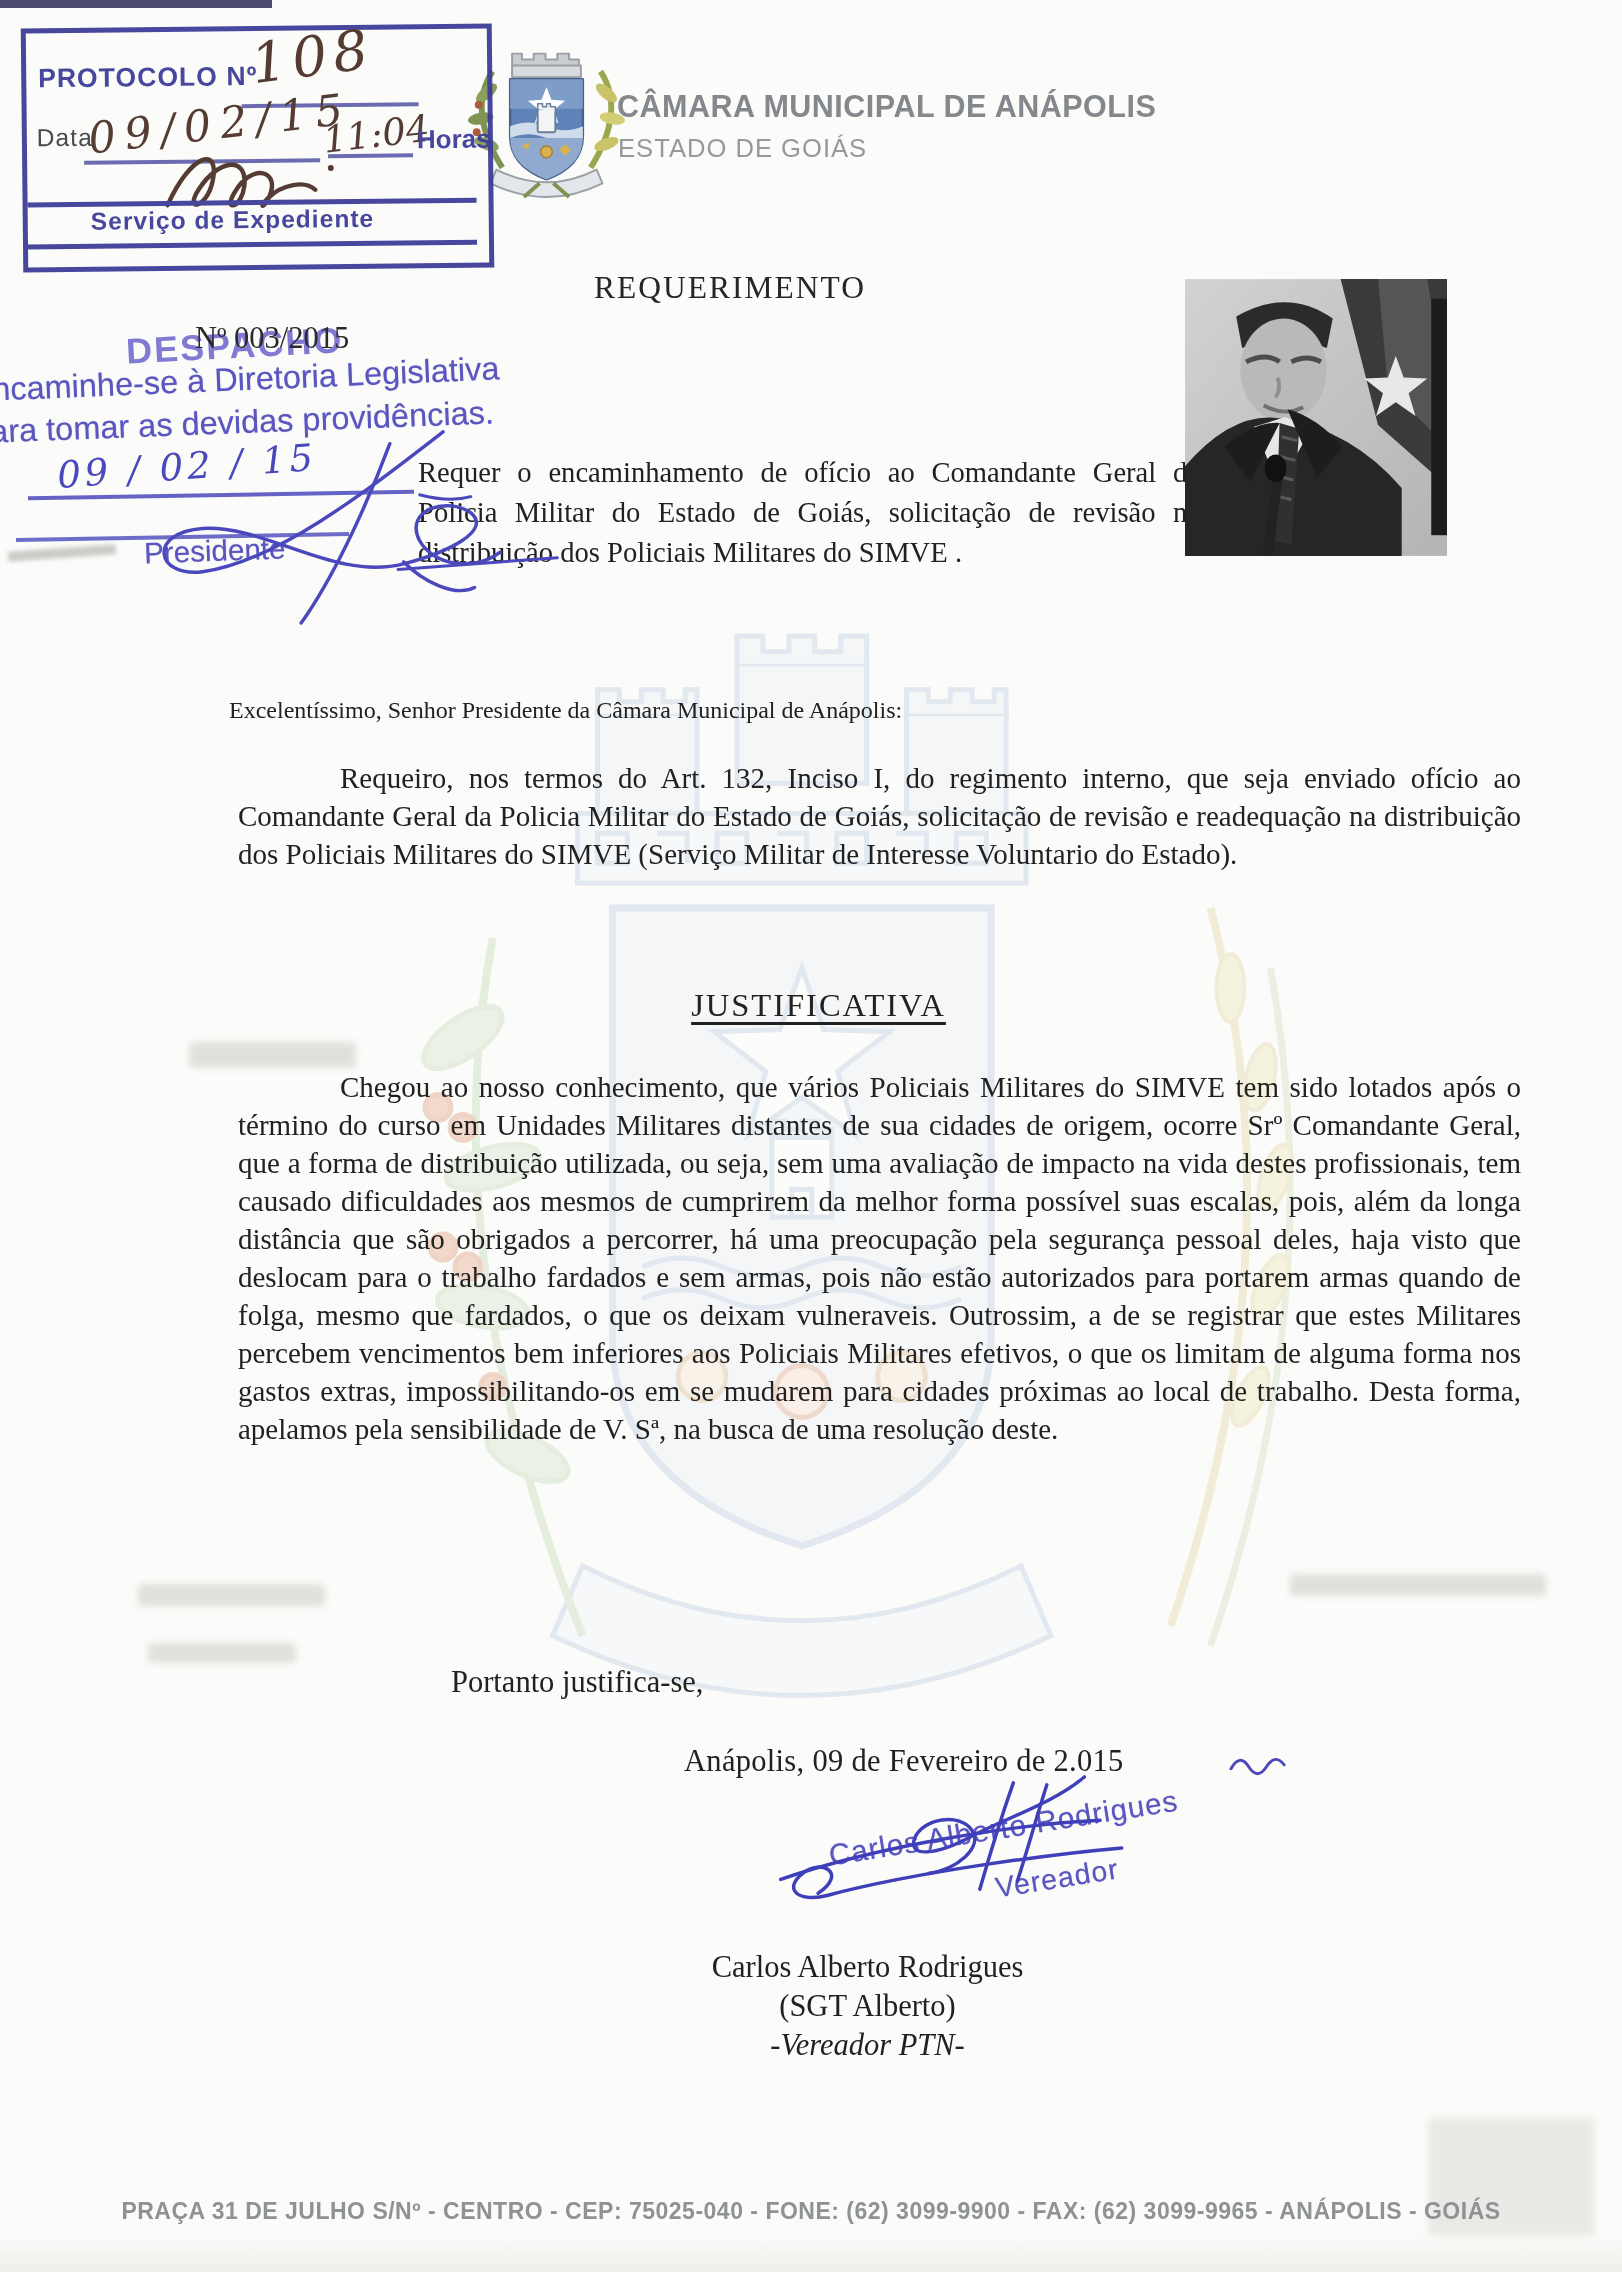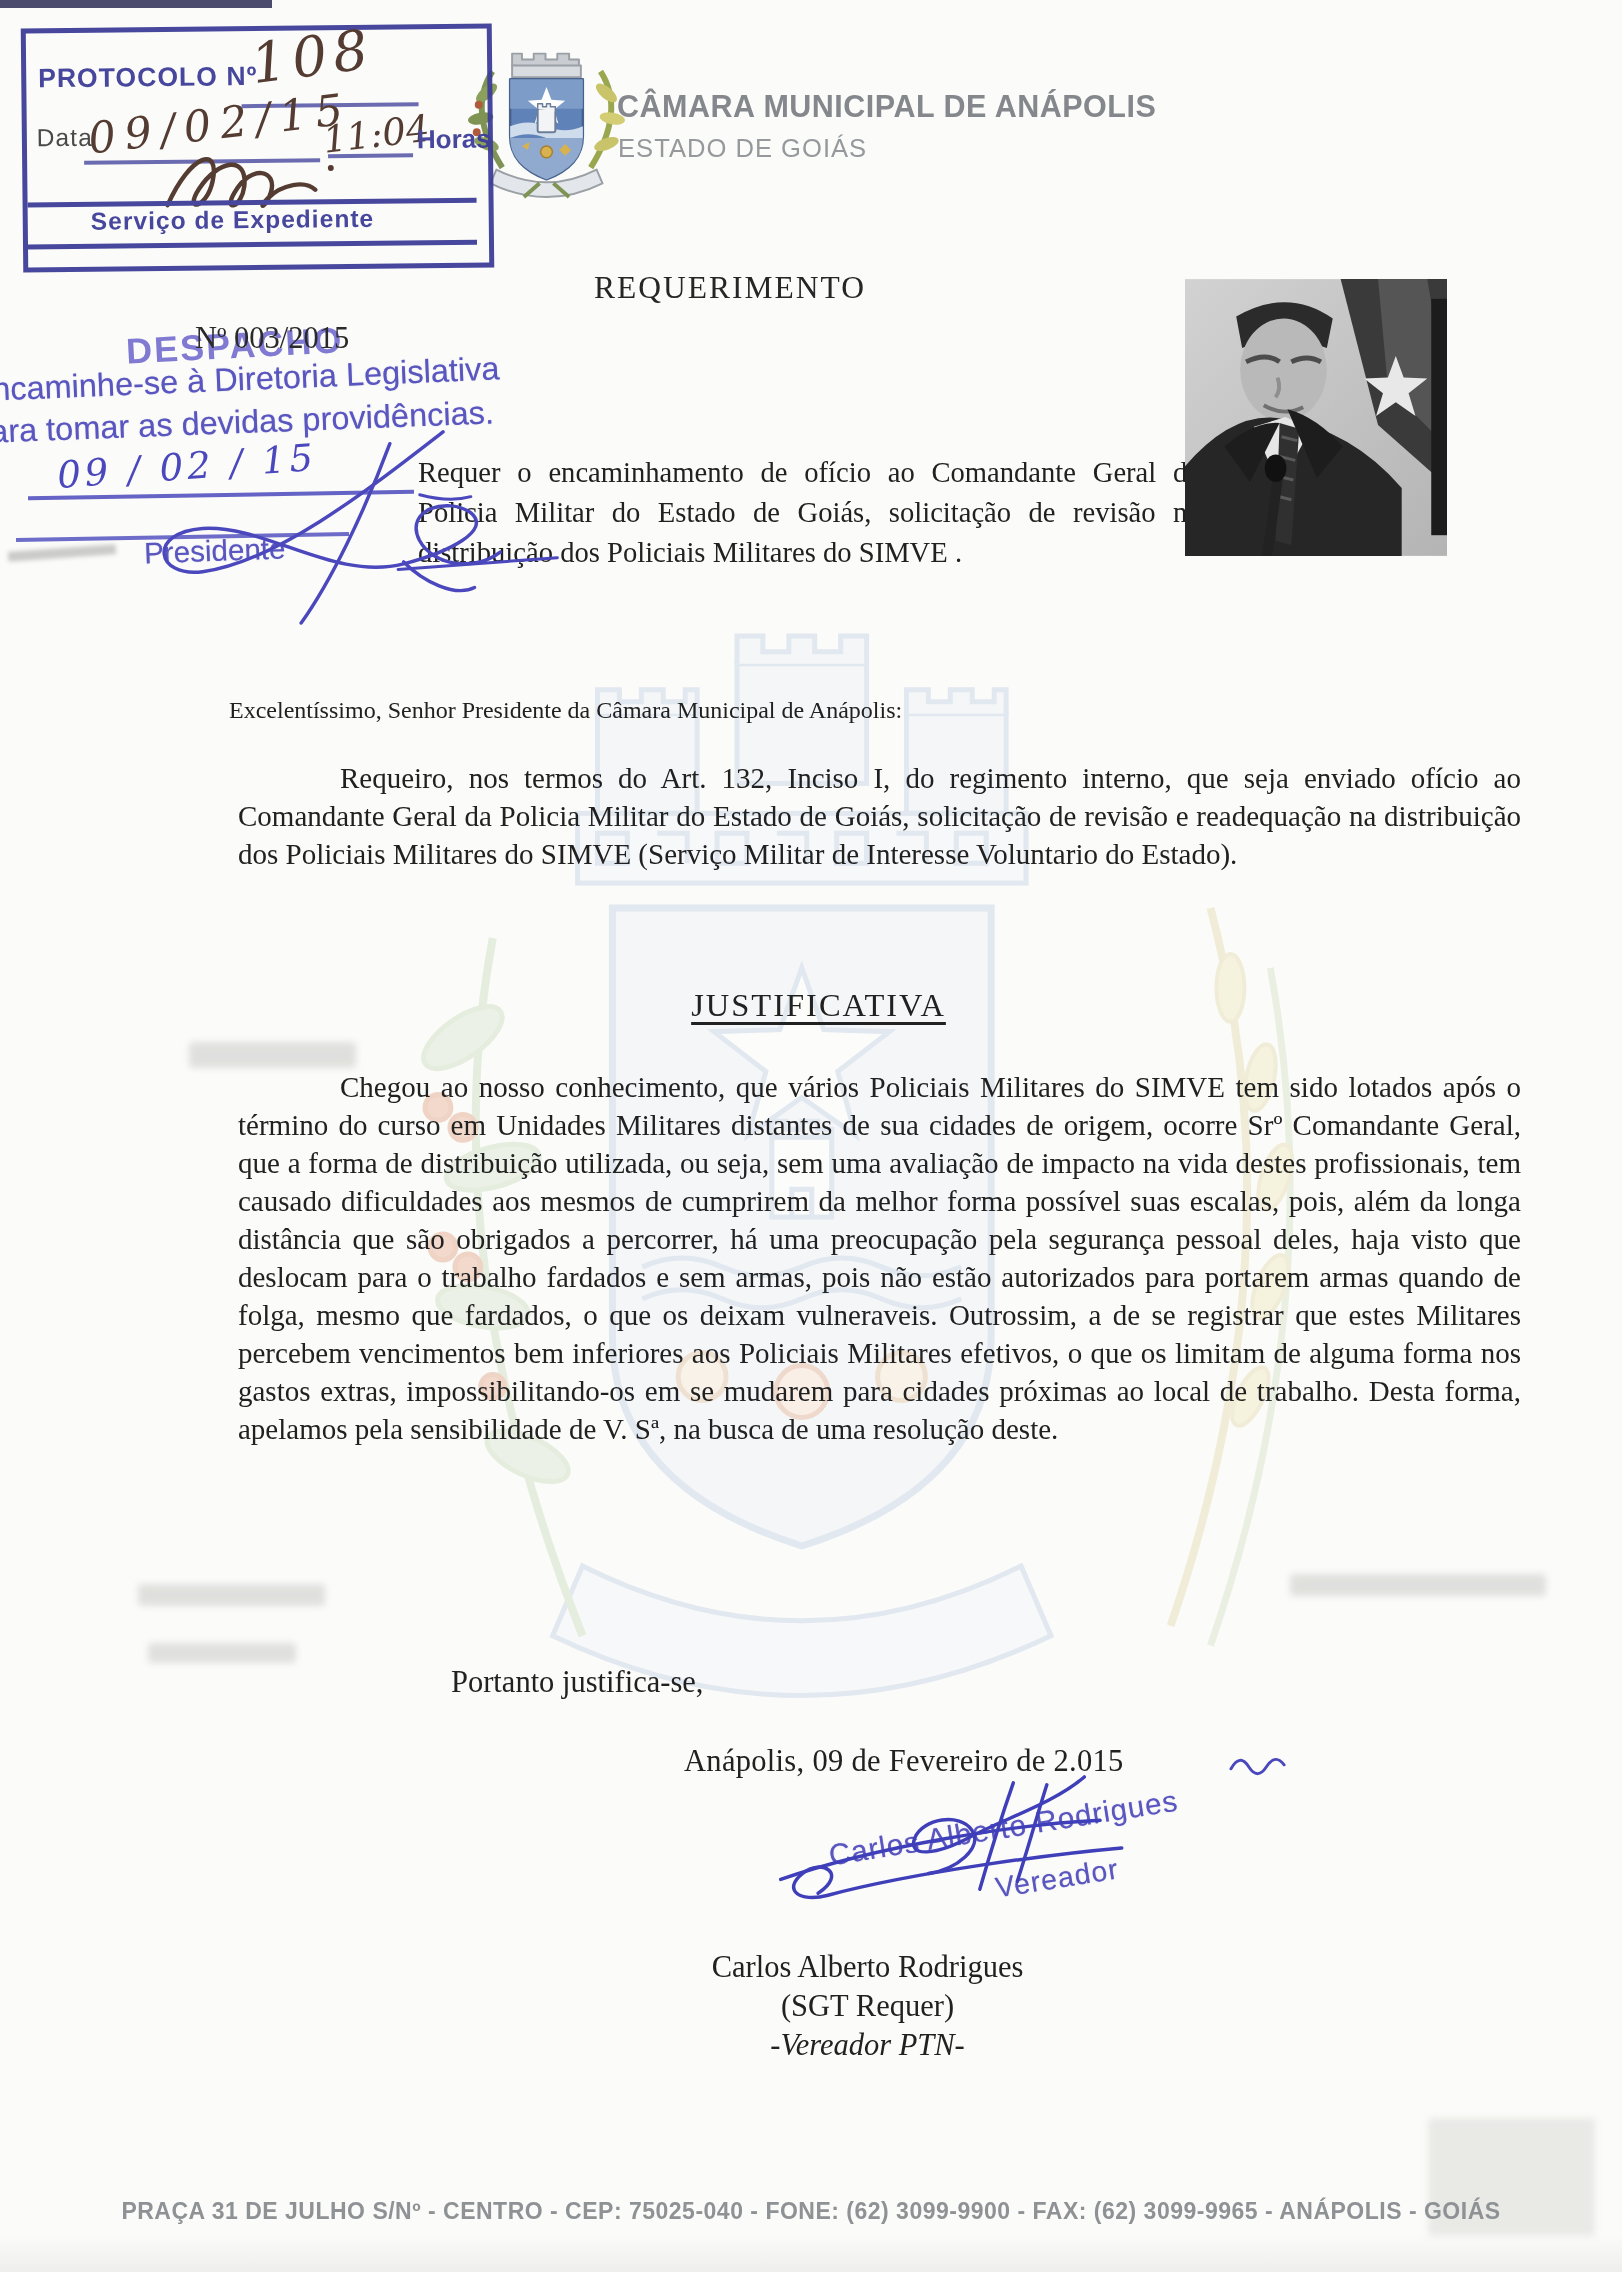--- a/index.html
+++ b/index.html
@@ -293,20 +293,20 @@
       <path d="M292,22 C280,60 270,96 262,120"></path>
       <path d="M22,118 C120,84 260,62 346,58"></path>
       <path d="M60,132 C90,112 64,96 44,112 C24,128 40,142 70,134 C160,110 300,92 368,86"></path>
     </g>
   </svg>
   <div class="abs sig-stamp-name sans stamp-ink">Carlos Alberto Rodrigues</div>
   <div class="abs sig-stamp-role sans stamp-ink">Vereador</div>
 
   <div class="abs typed-sig">
     <div>Carlos Alberto Rodrigues</div>
-    <div>(SGT Requer)</div>
+    <div>(SGT Alberto)</div>
     <div class="ital">-Vereador PTN-</div>
   </div>
 
   <div class="abs footer sans">PRAÇA 31 DE JULHO S/Nº - CENTRO - CEP: 75025-040 - FONE: (62) 3099-9900 - FAX: (62) 3099-9965 - ANÁPOLIS - GOIÁS</div>
 
 </div>
 
 
 </body></html>

